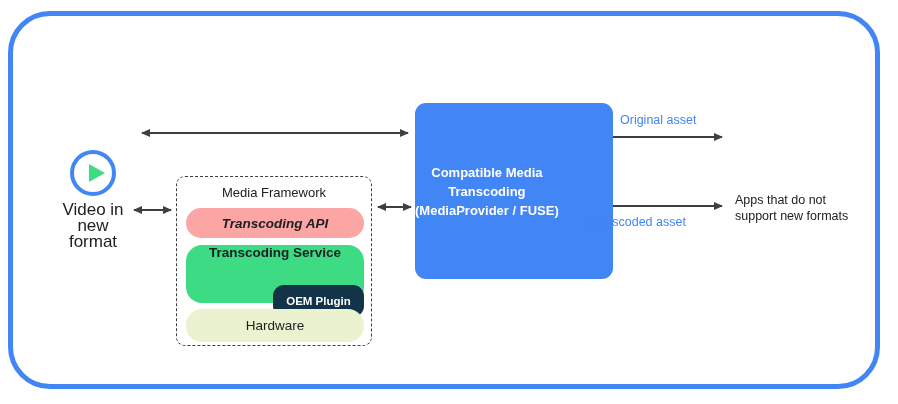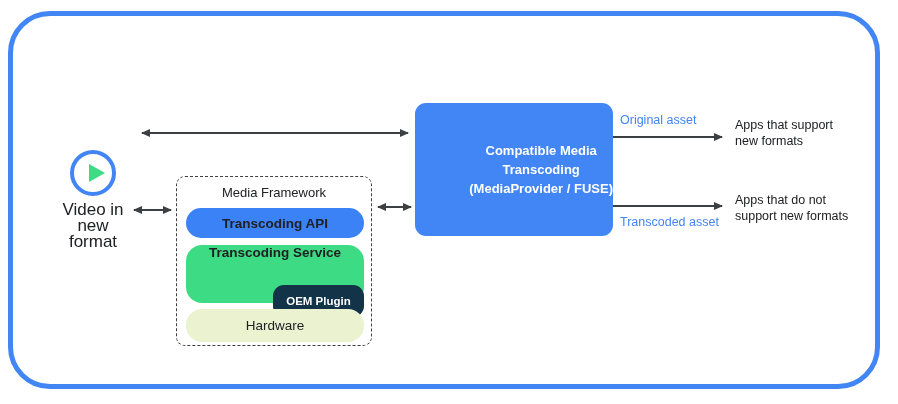--- a/index.html
+++ b/index.html
@@ -90,22 +90,23 @@
     box-sizing: border-box;
     display: flex;
     align-items: center;
     justify-content: center;
     font-size: 13.5px;
     color: #202124;
   }
   .stack-api {
     top: 31px;
     height: 30px;
-    background: #3b82f6;
-    font-weight: bold;
+    background: #fca5a5;
+    font-weight: bold;
+    font-style: italic;
   }
   .stack-service {
     top: 68px;
     height: 58px;
     background: #3ddc84;
     font-weight: bold;
     align-items: flex-start;
   }
   .stack-hw {
     top: 132px;
@@ -126,50 +127,50 @@
     display: flex;
     align-items: center;
     justify-content: center;
   }
   
   .cmt-box {
     position: absolute;
     left: 415px;
     top: 103px;
     width: 198px;
-    height: 133px;
+    height: 176px;
     background: #4285f4;
     border-radius: 11px;
     color: #ffffff;
     font-size: 13px;
     font-weight: bold;
     line-height: 19px;
     display: flex;
     align-items: center;
-    justify-content: flex-end;
+    justify-content: flex-start;
     text-align: center;
   }
   
   .arrows {
     position: absolute;
     left: 0;
     top: 0;
     width: 898px;
     height: 404px;
     pointer-events: none;
   }
   
   .asset-label {
     position: absolute;
     font-size: 12.5px;
     color: #4285f4;
     white-space: nowrap;
   }
   .asset-original { left: 620px; top: 113px; }
-  .asset-transcoded { left: 620px; top: 215px; }
+  .asset-transcoded { left: 587px; top: 215px; }
 
   .apps-label {
     position: absolute;
     font-size: 12.5px;
     line-height: 16px;
     color: #202124;
     white-space: nowrap;
   }
   .apps-support { left: 735px; top: 117px; }
   .apps-nosupport { left: 735px; top: 192px; }
@@ -235,23 +236,19 @@
     <line x1="378" y1="207" x2="411" y2="207" stroke="#3c4043" stroke-width="1.8" marker-start="url(#arrStart)" marker-end="url(#arrEnd)"></line>
 
     <line x1="613" y1="137" x2="722" y2="137" stroke="#3c4043" stroke-width="1.8" marker-end="url(#arrEnd)"></line>
 
     <line x1="613" y1="206" x2="722" y2="206" stroke="#3c4043" stroke-width="1.8" marker-end="url(#arrEnd)"></line>
   </svg>
 
   <div class="asset-label asset-original">Original asset</div>
   <div class="asset-label asset-transcoded">Transcoded asset</div>
 
-  <div class="apps-label apps-support">
-    <div>Apps that support</div>
-    <div>new formats</div>
-  </div>
 
   <div class="apps-label apps-nosupport">
     <div>Apps that do not</div>
     <div>support new formats</div>
   </div>
 
 </div>
 
 </body></html>

